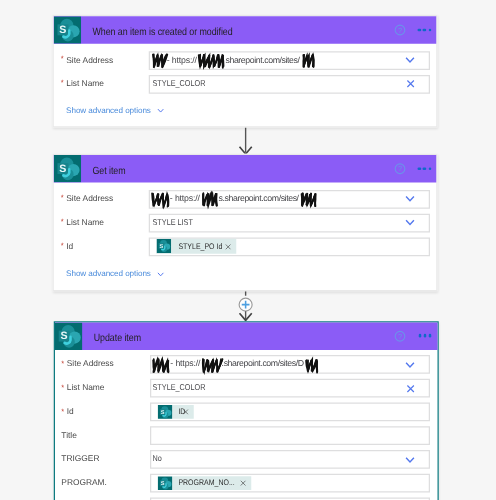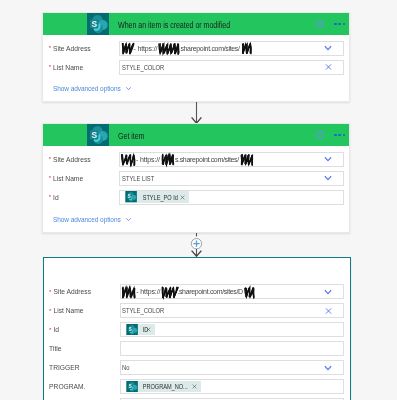--- a/index.html
+++ b/index.html
@@ -1,20 +1,20 @@
 <!DOCTYPE html>
 <html><head>
 <meta charset="utf-8">
 <style>
   html,body{margin:0;padding:0;}
   body{width:397px;height:400px;background:#f6f6f6;font-family:"Liberation Sans",sans-serif;overflow:hidden;position:relative;}
   .card{position:absolute;background:#ffffff;box-sizing:border-box;}
   .card.plain{border:1px solid #e9e9e9;box-shadow:0 1px 2px rgba(0,0,0,.10);}
   .card.sel{border:1.8px solid #0e7b80;box-shadow:0 1px 2px rgba(0,0,0,.10);}
-  .hdr{height:22px;background:#22c55e;display:flex;align-items:center;position:relative;padding-left:44px;}
+  .hdr{height:22px;background:#8b5cf6;display:flex;align-items:center;position:relative;}
   .spicon{width:22px;height:22px;flex:0 0 22px;display:block;}
   .title{font-size:8.3px;color:#201f1e;margin-left:9px;letter-spacing:-.05px;transform:scaleX(.855) translateY(0.9px);transform-origin:left center;white-space:nowrap;}
   .hdr-right{position:absolute;right:4.5px;top:0;height:22px;display:flex;align-items:center;}
   .help{width:10px;height:10px;margin-right:7.5px;}
   .dots{display:flex;align-items:center;}
   .dots i{width:2.3px;height:2.3px;border-radius:50%;background:#1069c9;display:block;margin-left:1.9px;}
   .row{display:flex;align-items:center;height:15px;position:absolute;left:0;right:0;}
   .lbl{font-size:6.7px;color:#4a4a4a;width:76px;flex:0 0 76px;padding-left:5.3px;box-sizing:border-box;white-space:nowrap;display:flex;align-items:baseline;}
   .req{color:#c0392b;font-size:6px;margin-right:2px;position:relative;top:-.5px;}
   .fld{flex:1;height:15px;border:1px solid #dededf;background:#fff;box-sizing:border-box;display:flex;align-items:center;padding:0 1.5px;position:relative;margin-right:5.5px;}
@@ -230,20 +230,36 @@
   </div>
   <div class="adv" data-name="show-advanced-options-link" style="top:92px;">
     <span>Show advanced options</span>
     <svg class="chev" data-name="chevron-down-icon" width="7" height="7">
         <use href="#chevd"></use>
       </svg>
   </div>
 </div>
 
 <div class="card sel" data-name="action-card-update-item" style="left:42.8px;top:256.5px;width:308px;height:148px;">
+  <div class="hdr" data-name="card-header">
+    <svg class="spicon" data-name="sharepoint-icon">
+        <use href="#sp"></use>
+      </svg>
+    <div class="title" data-name="card-title">Update item</div>
+    <div class="hdr-right">
+      <svg class="help" data-name="help-circle-icon">
+          <use href="#helpic"></use>
+        </svg>
+      <div class="dots" data-name="ellipsis-icon">
+          <i></i>
+          <i></i>
+          <i></i>
+        </div>
+    </div>
+  </div>
   <div class="row" data-name="field-row-site-address" style="top:26.5px;">
     <div class="lbl" data-name="field-label">
         <span class="req">*</span>
         <span>Site Address</span>
       </div>
     <div class="fld" data-name="site-address-input">
       <div class="urlwrap">
         <svg class="scr" data-name="redaction-scribble" width="16" height="13.5" viewBox="-1 -1 16 13.5">
             <g stroke="#111" stroke-width="1.3" fill="none" stroke-linecap="round">
               <path d="M1.5,1.2Q2.4,7.2 1.9,11.0Q3.4,6.3 6.1,0.5Q5.7,6.3 5.5,10.0Q7.8,4.2 8.9,0.8Q10.5,6.2 10.1,10.1Q11.2,6.7 13.3,1.0Q12.5,6.6 13.1,10.2"></path>

